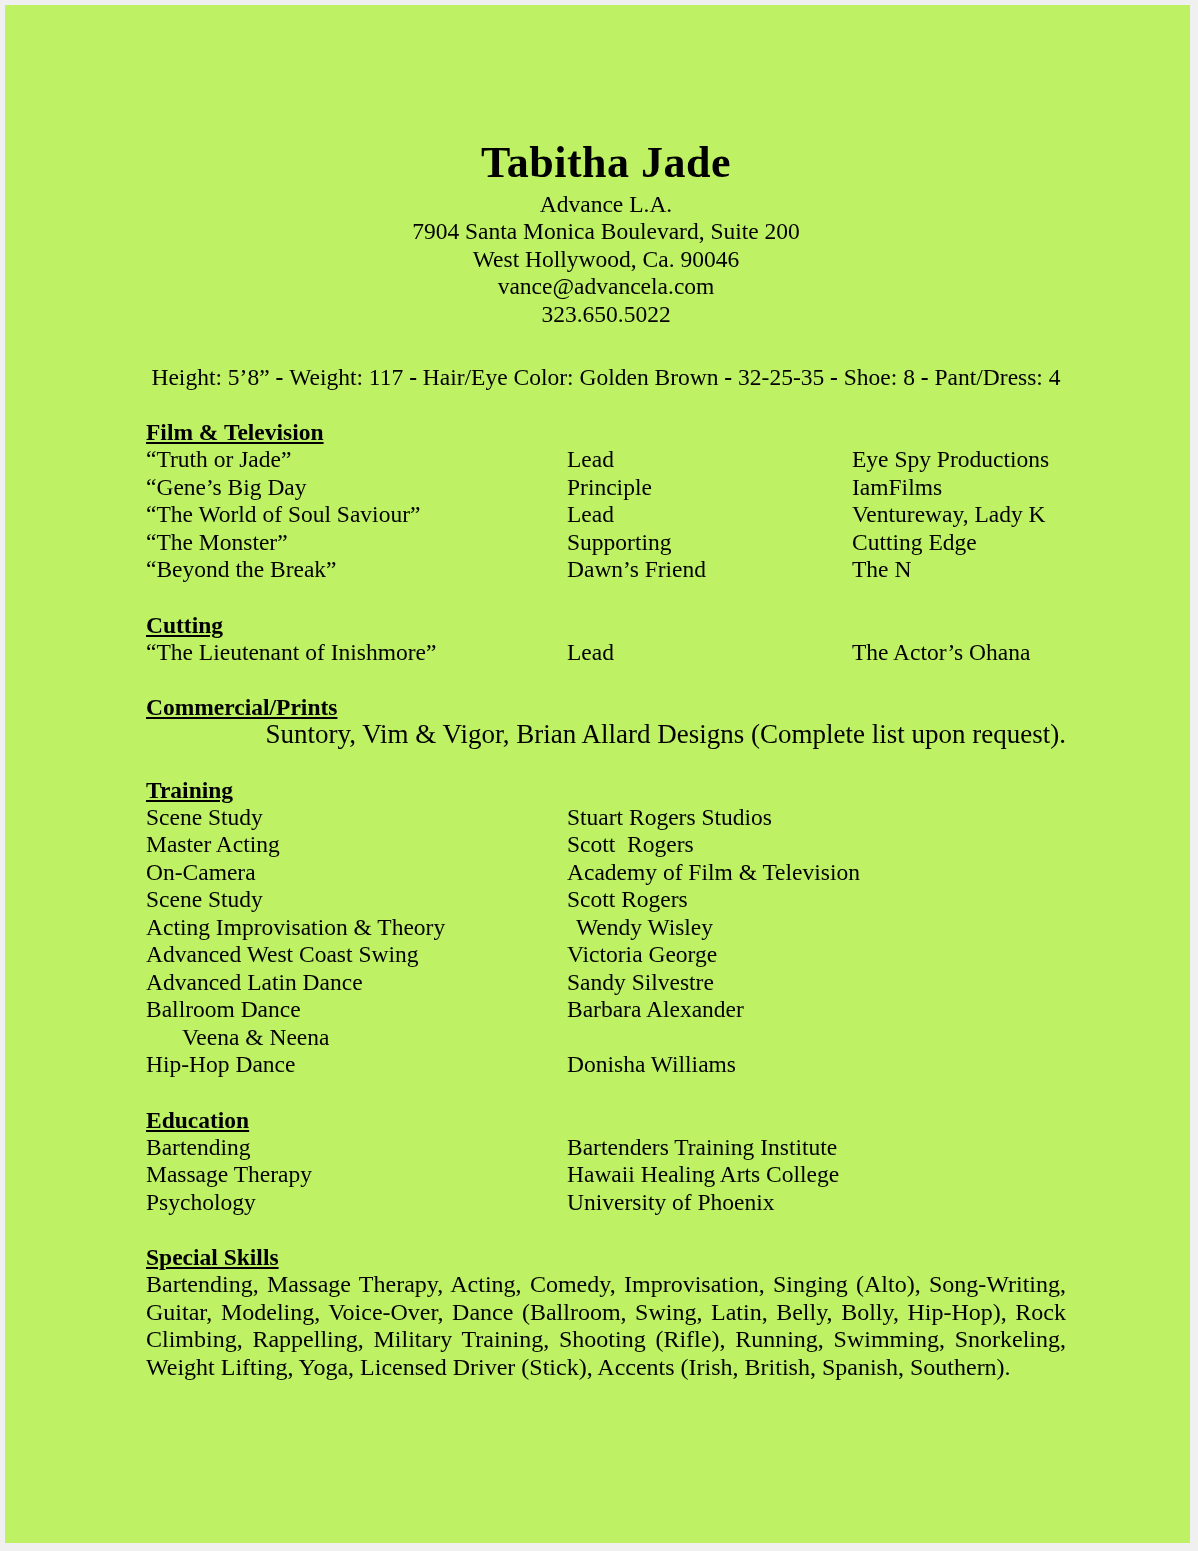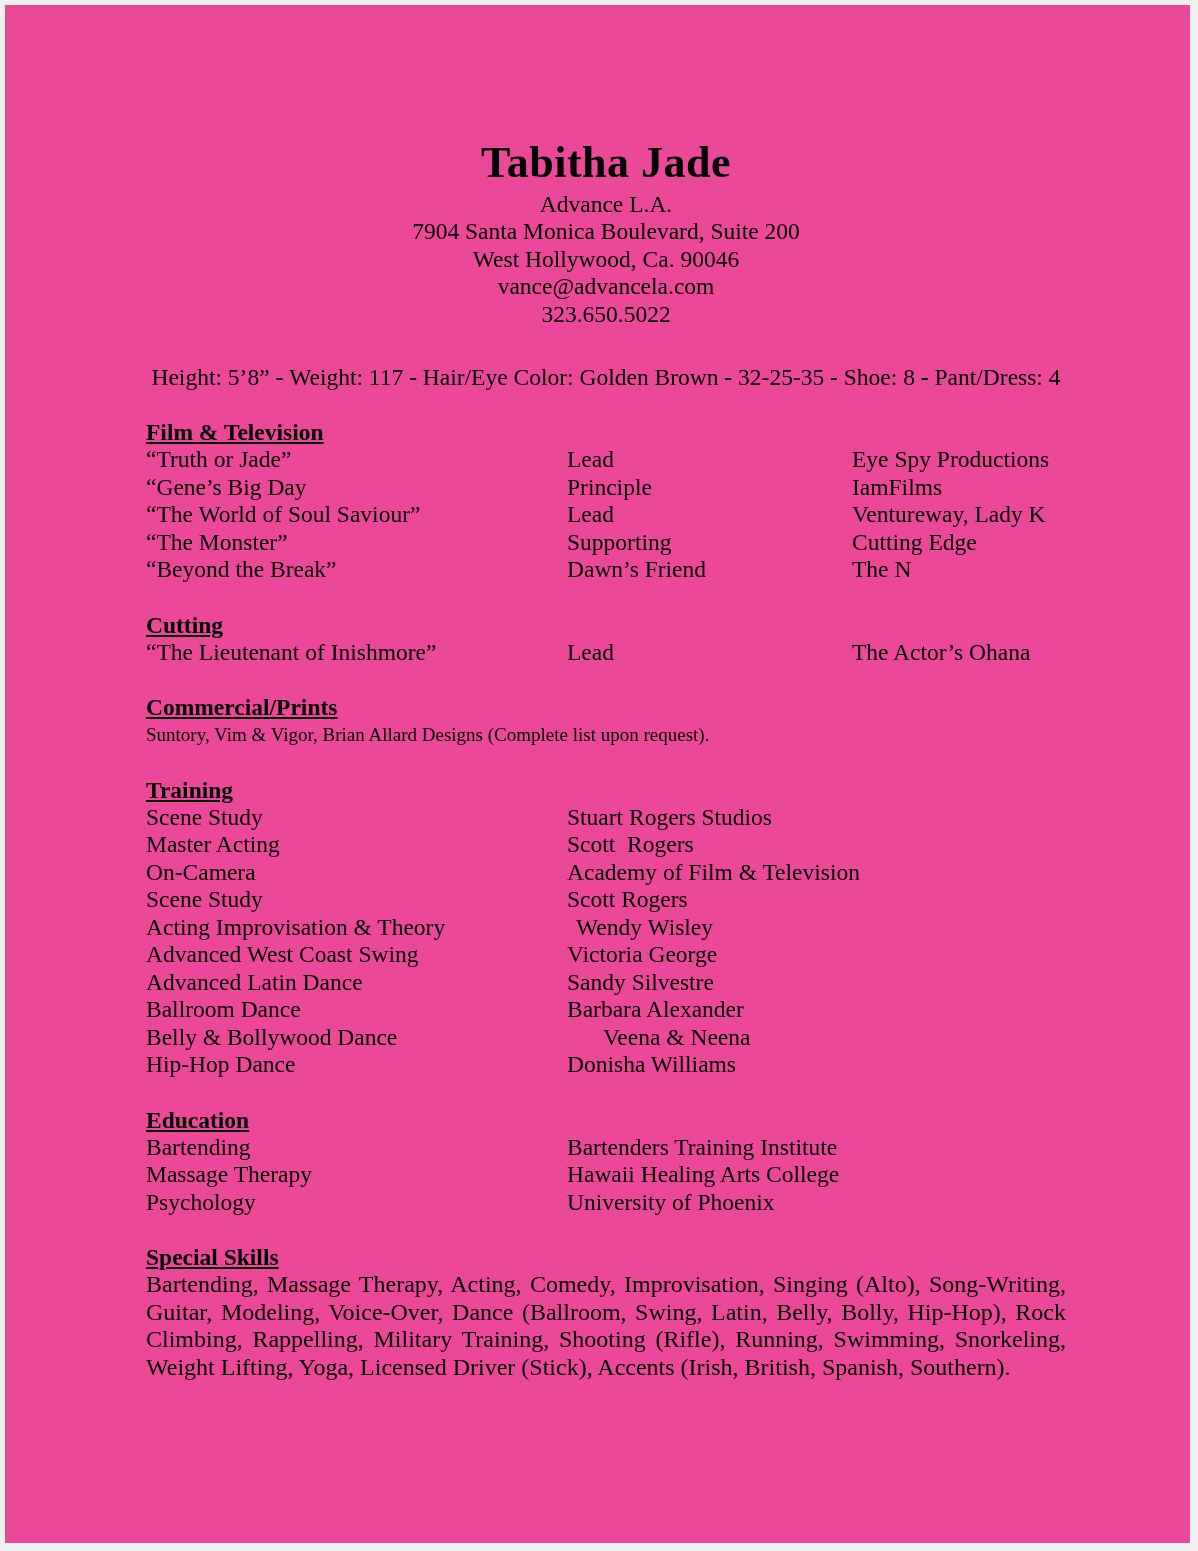--- a/index.html
+++ b/index.html
@@ -13,21 +13,21 @@
     background: #f0f0f0;
     font-family: "Liberation Serif", "DejaVu Serif", serif;
     overflow: hidden;
   }
   .page {
     position: absolute;
     left: 5px;
     top: 5px;
     width: 1185px;
     height: 1538px;
-    background: #ec4899;
+    background: #bef264;
     box-sizing: border-box;
     overflow: hidden;
   }
   .content {
     position: absolute;
     left: 141px;
     top: 0;
     width: 920px;
   }
 
@@ -87,23 +87,24 @@
     color: #000;
   }
   .c1 { width: 421px; flex: 0 0 421px; }
   .c2 { width: 285px; flex: 0 0 285px; }
   .c3 { flex: 1 1 auto; }
 
   .row.training .c1 { width: 421px; flex: 0 0 421px; }
   .row.training .c2 { flex: 1 1 auto; }
 
   .plain-line {
-    font-size: 19px;
-    line-height: 27.5px;
-    color: #000;
+    font-size: 27px;
+    line-height: 27.5px;
+    color: #000;
+    text-align: right;
   }
 
   .skills-body {
     font-size: 24px;
     line-height: 27.5px;
     text-align: justify;
     width: 920px;
     color: #000;
     hyphens: none;
   }
@@ -209,21 +210,20 @@
           </div>
           <div class="row training">
             <div class="c1">Advanced Latin Dance</div>
             <div class="c2" style="white-space: pre;">Sandy Silvestre</div>
           </div>
           <div class="row training">
             <div class="c1">Ballroom Dance</div>
             <div class="c2" style="white-space: pre;">Barbara Alexander</div>
           </div>
           <div class="row training">
-            <div class="c1">Belly &amp; Bollywood Dance</div>
             <div class="c2" style="white-space: pre; margin-left: 36px;">Veena &amp; Neena</div>
           </div>
           <div class="row training">
             <div class="c1">Hip-Hop Dance</div>
             <div class="c2" style="white-space: pre;">Donisha Williams</div>
           </div>
         </div>
     </div>
 
     <div class="section">

